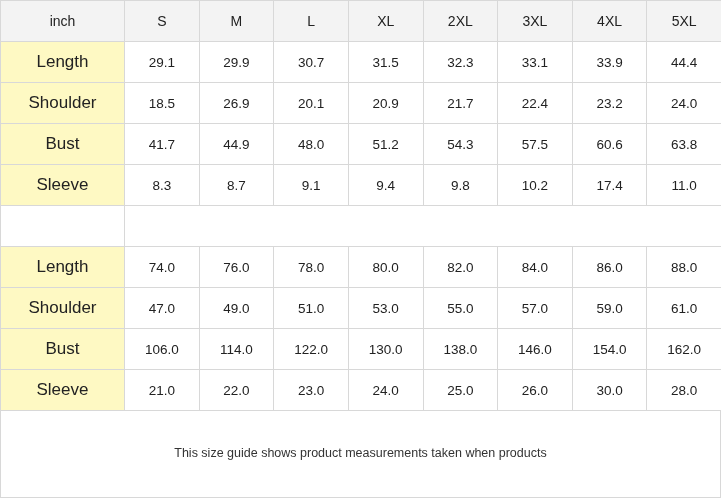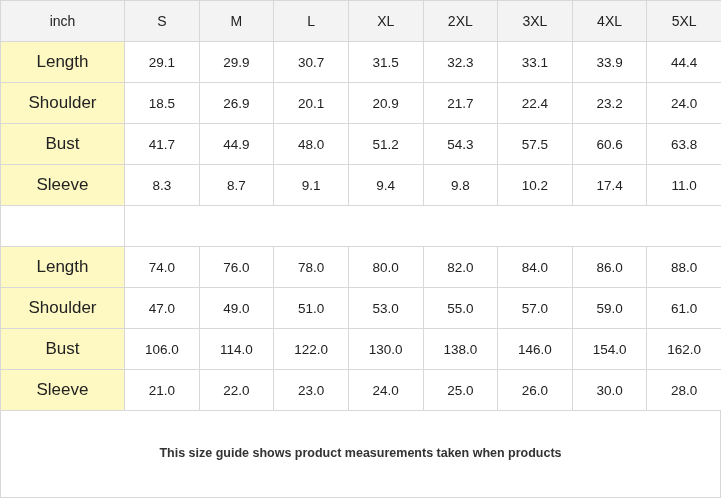--- a/index.html
+++ b/index.html
@@ -70,21 +70,20 @@
     flex-direction: column;
     align-items: center;
     justify-content: center;
     text-align: center;
     font-size: 12.5px;
     color: #333333;
     line-height: 1.55;
     padding: 0 40px;
     box-sizing: border-box;
     background: #ffffff;
-    font-weight: bold;
   }
   .note div { white-space: nowrap; }
 </style>
 </head>
 <body>
 
 <div class="size-guide">
 
   <table class="size-table">
     <tbody>

